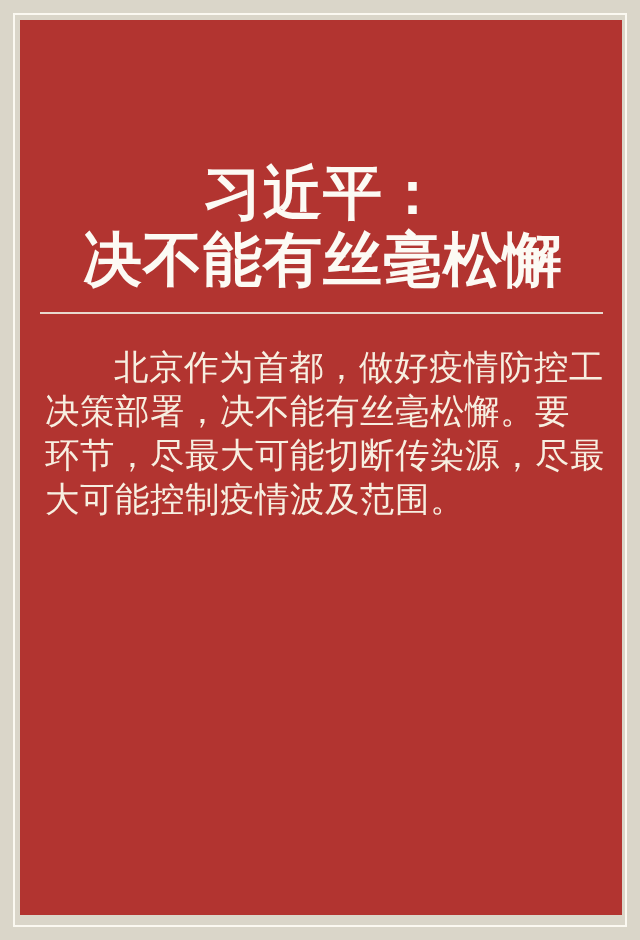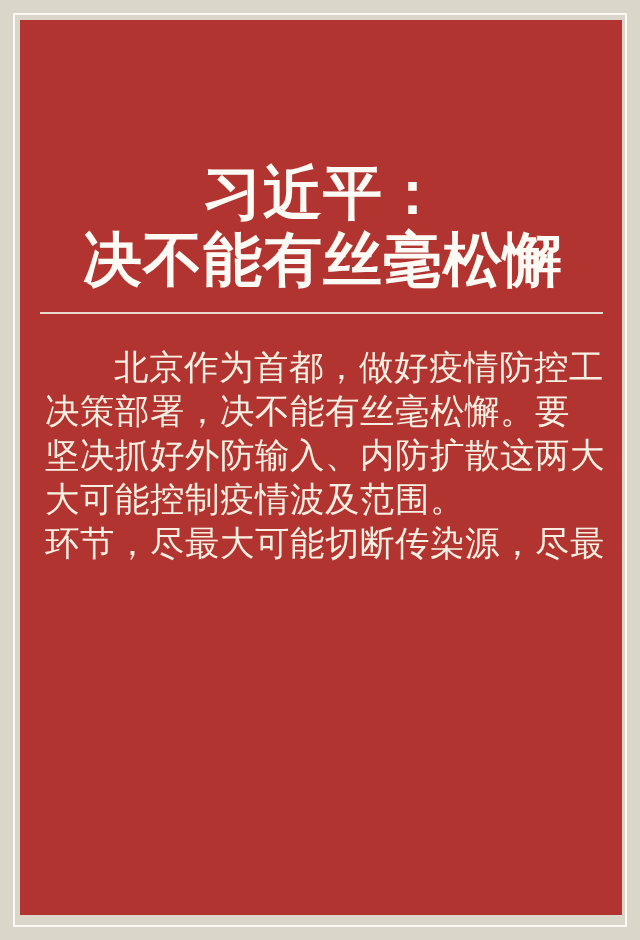--- a/index.html
+++ b/index.html
@@ -77,17 +77,16 @@
   <h1 class="title">
     <span class="t-line">习近平：</span>
     <span class="t-line">决不能有丝毫松懈</span>
   </h1>
 
   <div class="divider"></div>
 
   <p class="bodytext">
     <span class="b-line indent">北京作为首都，做好疫情防控工</span>
     <span class="b-line">决策部署，决不能有丝毫松懈。要</span>
-    <span class="b-line">坚决抓好外防输入、内防扩散这两大</span>
+    <span class="b-line">环节，尽最大可能切断传染源，尽最</span>
     <span class="b-line">大可能控制疫情波及范围。</span>
-    <span class="b-line">环节，尽最大可能切断传染源，尽最</span>
   </p>
 </div>
 
 </body></html>

